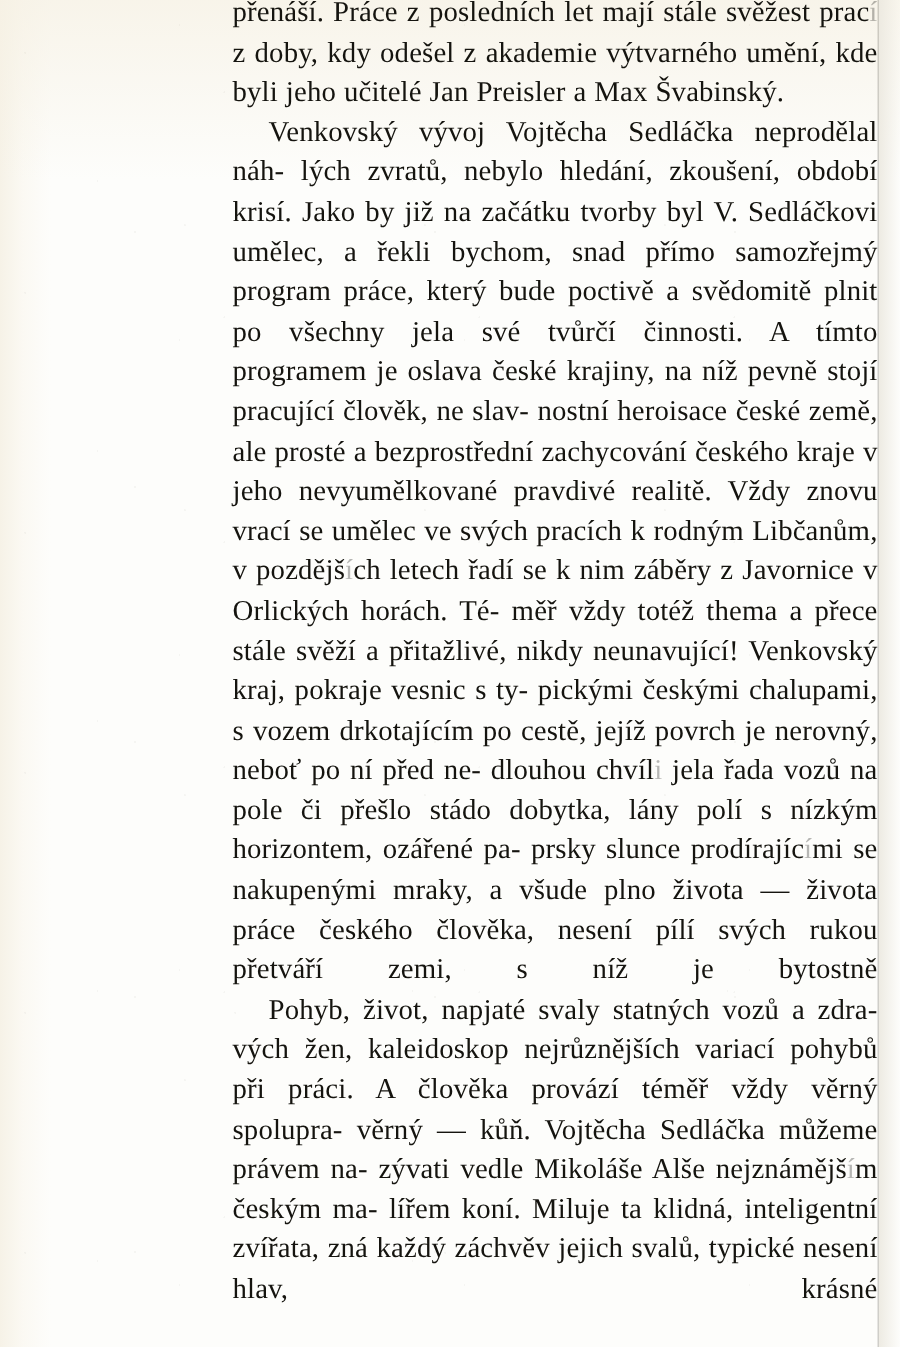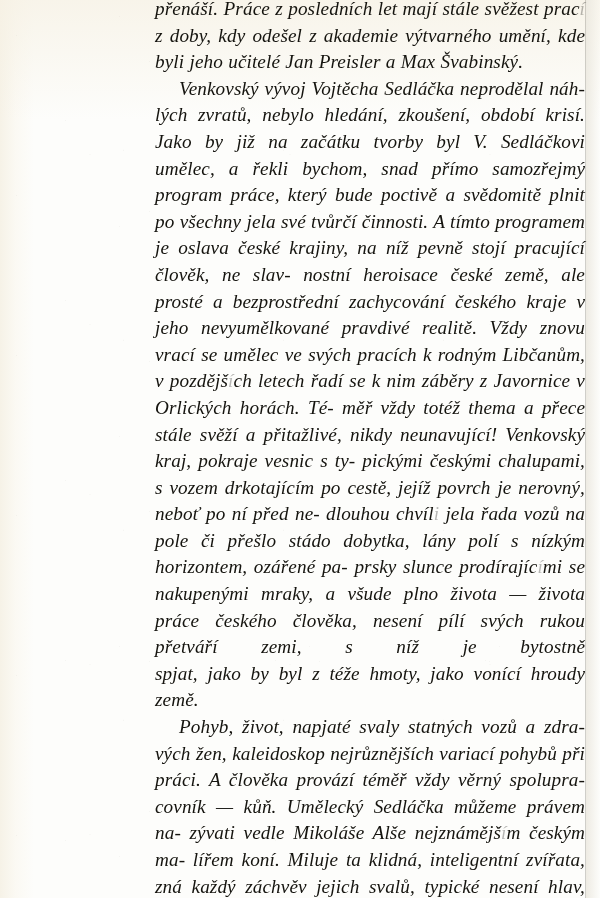--- a/index.html
+++ b/index.html
@@ -7,21 +7,20 @@
     padding: 0;
     background: #ffffff;
   }
   #page {
     position: relative;
     width: 600px;
     height: 900px;
     overflow: hidden;
     background: #fdfdfb;
     font-family: "Liberation Serif", "DejaVu Serif", serif;
-    font-style: italic;
   }
 
   
   .scan-tint-left {
     position: absolute;
     left: 0; top: 0;
     width: 34px; height: 900px;
     background: linear-gradient(to right, #f6f2e7 0%, #fbf9f3 45%, #fdfdfb 100%);
     pointer-events: none;
   }
@@ -137,29 +136,26 @@
       <span>měř vždy totéž thema a přece stále svěží a přitažlivé,</span>
       <span>nikdy neunavující! Venkovský kraj, pokraje vesnic s ty-</span>
       <span>pickými českými chalupami, s vozem drkotajícím po</span>
       <span>cestě, jejíž povrch je nerovný, neboť po ní před ne-</span>
       <span>dlouhou chvíl<span class="faded">i</span> jela řada vozů na pole či přešlo stádo</span>
       <span>dobytka, lány polí s nízkým horizontem, ozářené pa-</span>
       <span>prsky slunce prodírajíc<span class="faded">í</span>mi se nakupenými mraky, a</span>
       <span>všude plno života — života práce českého člověka,</span>
       <span>nesení pílí svých rukou přetváří zemi, s níž je bytostně</span>
     </p>
-    <p class="para">
-      <span>spjat, jako by byl z téže hmoty, jako vonící hroudy země.</span>
-    </p>
 
     <p class="para indent full-justify">
       <span>Pohyb, život, napjaté svaly statných vozů a zdra-</span>
       <span>vých žen, kaleidoskop nejrůznějších variací pohybů při</span>
       <span>práci. A člověka provází téměř vždy věrný spolupra-</span>
-      <span>covník — kůň. Umělecký Sedláčka můžeme právem na-</span>
+      <span>věrný — kůň. Vojtěcha Sedláčka můžeme právem na-</span>
       <span>zývati vedle Mikoláše Alše nejznámějš<span class="faded">í</span>m českým ma-</span>
       <span>lířem koní. Miluje ta klidná, inteligentní zvířata, zná</span>
       <span>každý záchvěv jejich svalů, typické nesení hlav, krásné</span>
       
       
       
     </p>
 
   </div>
 

